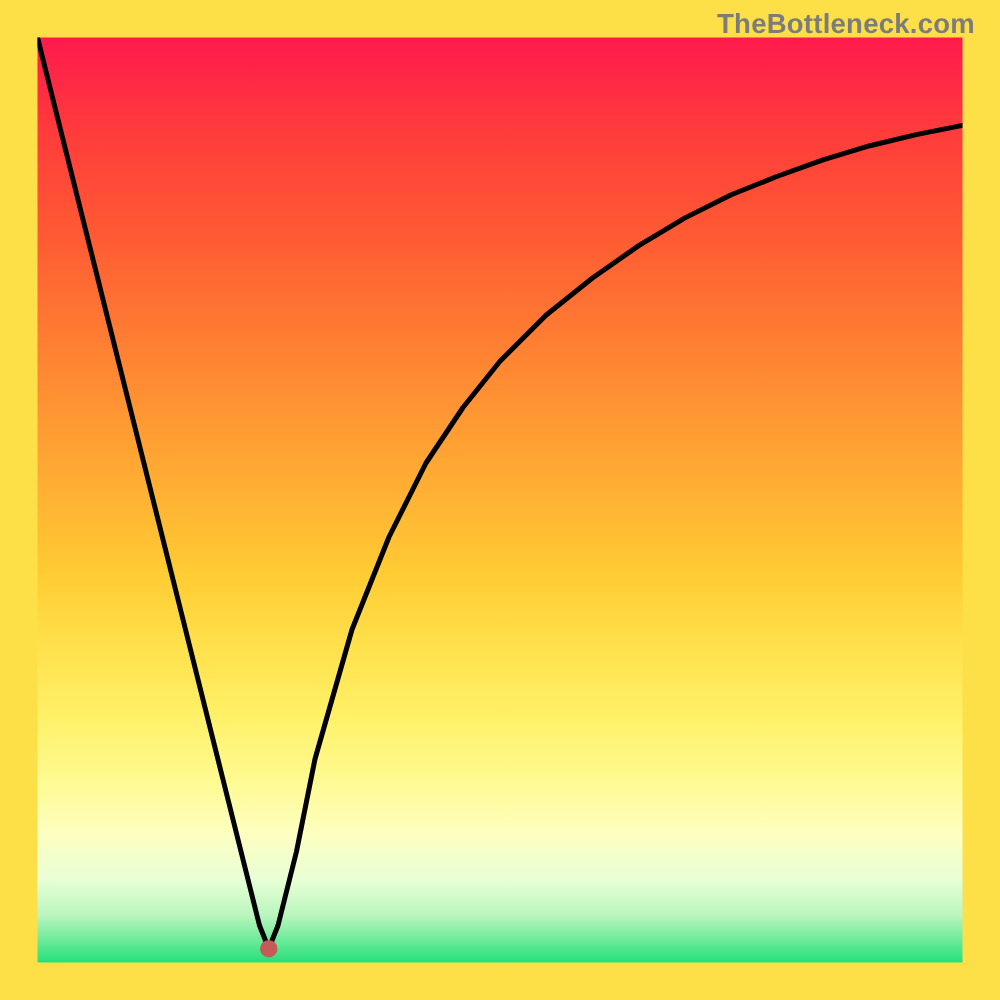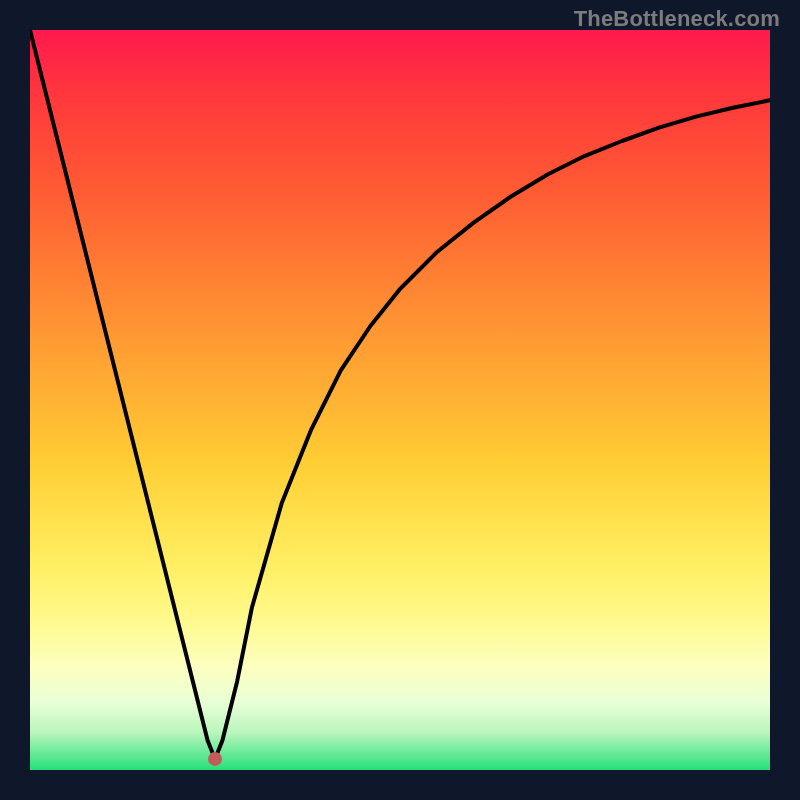--- a/index.html
+++ b/index.html
@@ -7,21 +7,21 @@
     width: 800px;
     height: 800px;
     overflow: hidden;
     position: relative;
     font-family: Arial, Helvetica, sans-serif;
     background: #000;
   }
   .outer {
     position: absolute;
     inset: 0;
-    background: #0f172a;
+    background: #fde047;
   }
   .plot-area {
     position: absolute;
     left: 30px;
     top: 30px;
     width: 740px;
     height: 740px;
     background: linear-gradient(
       to bottom,
       #ff1a4d 0%,

